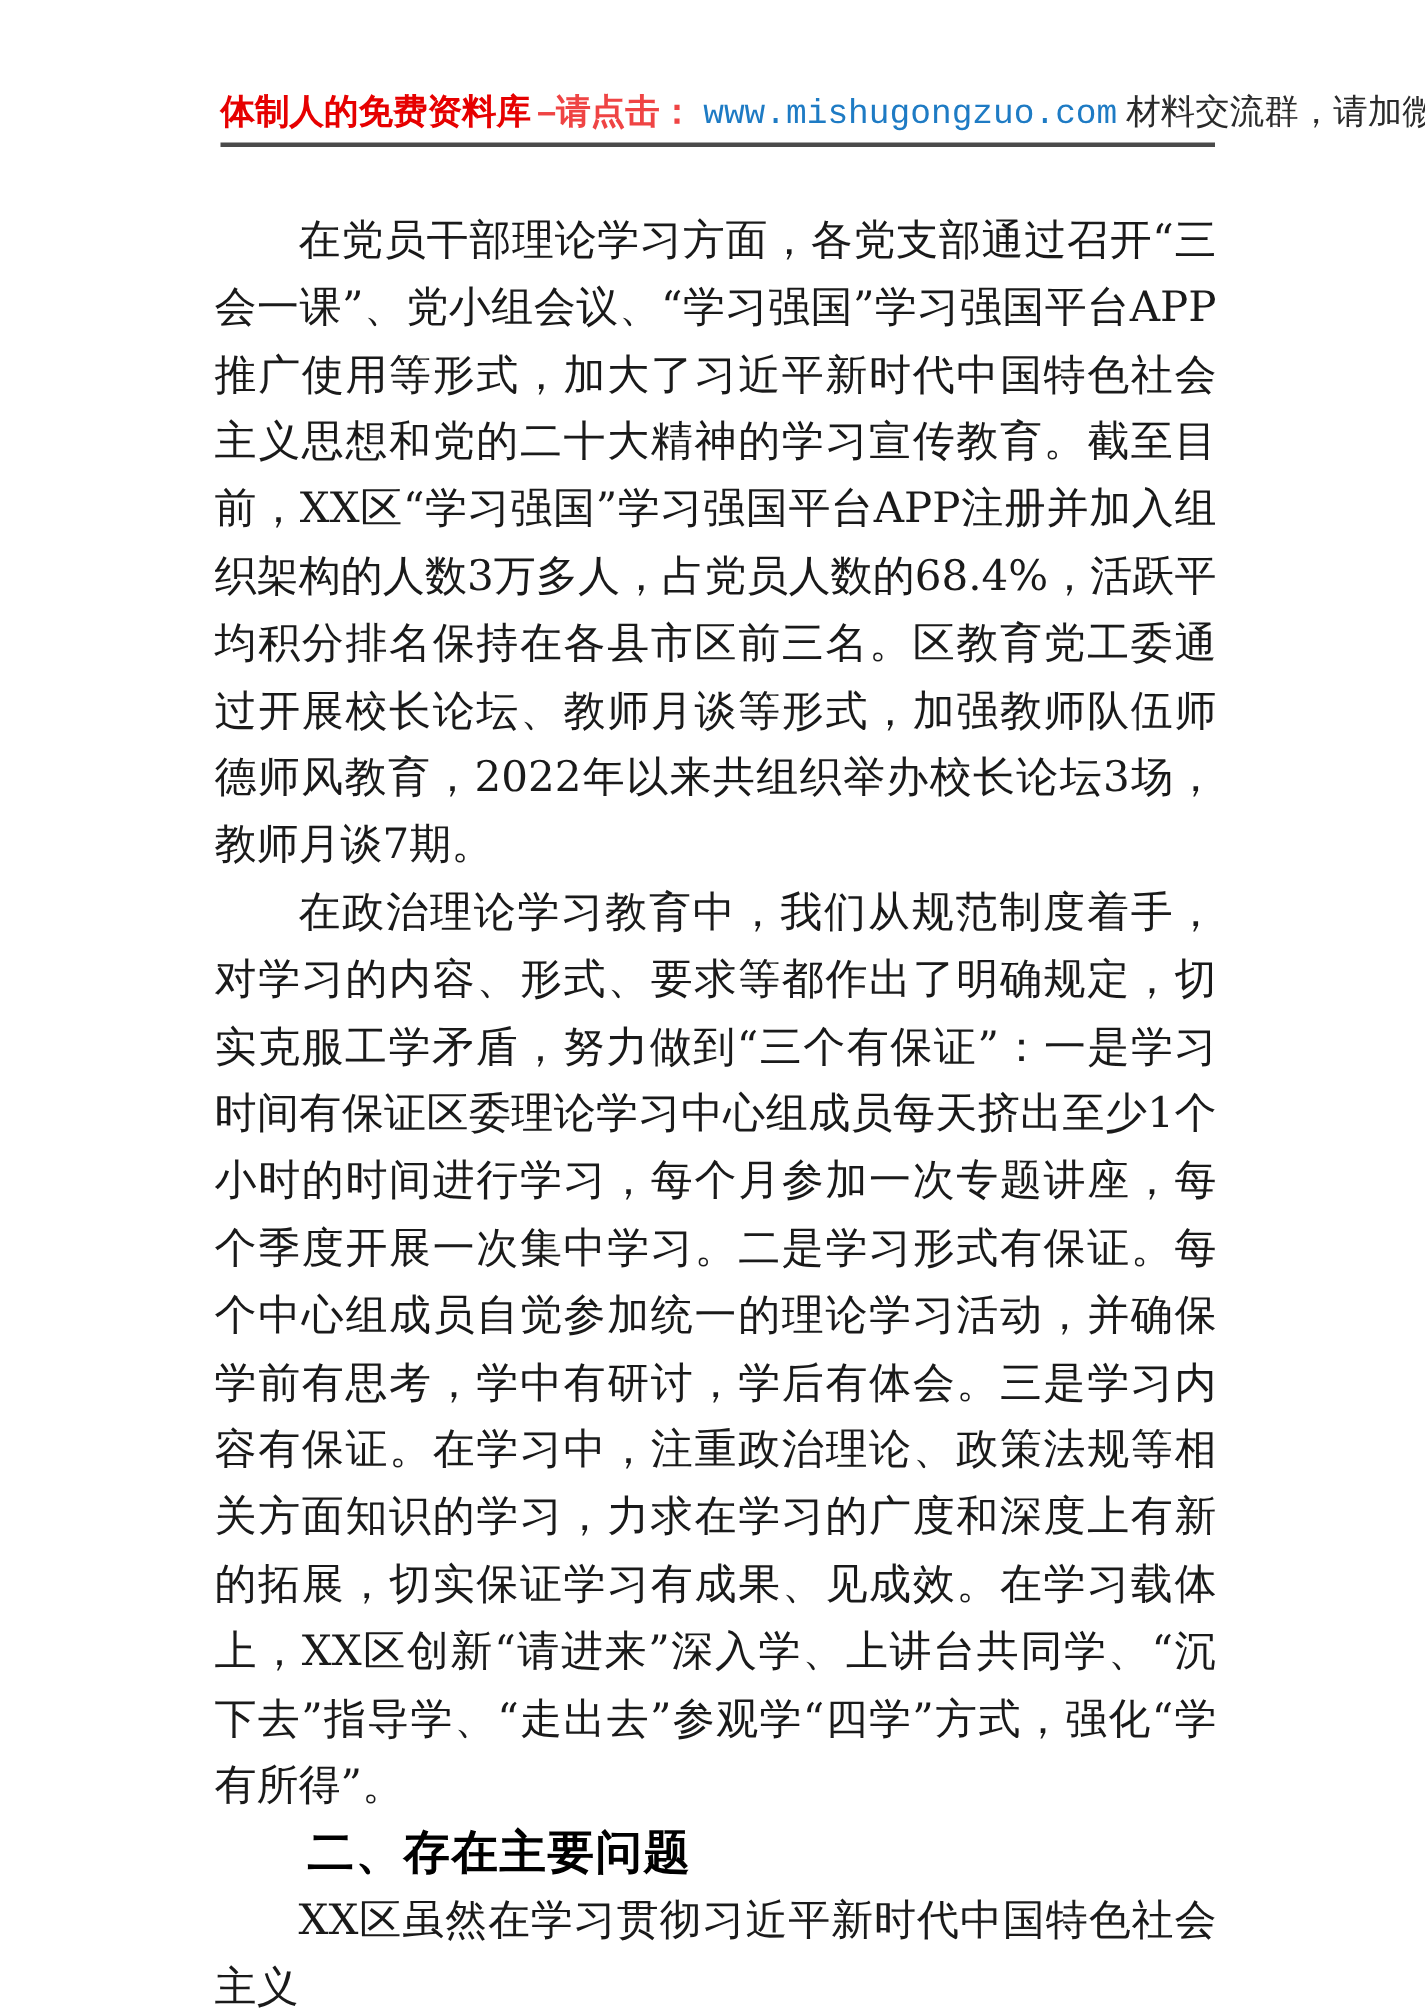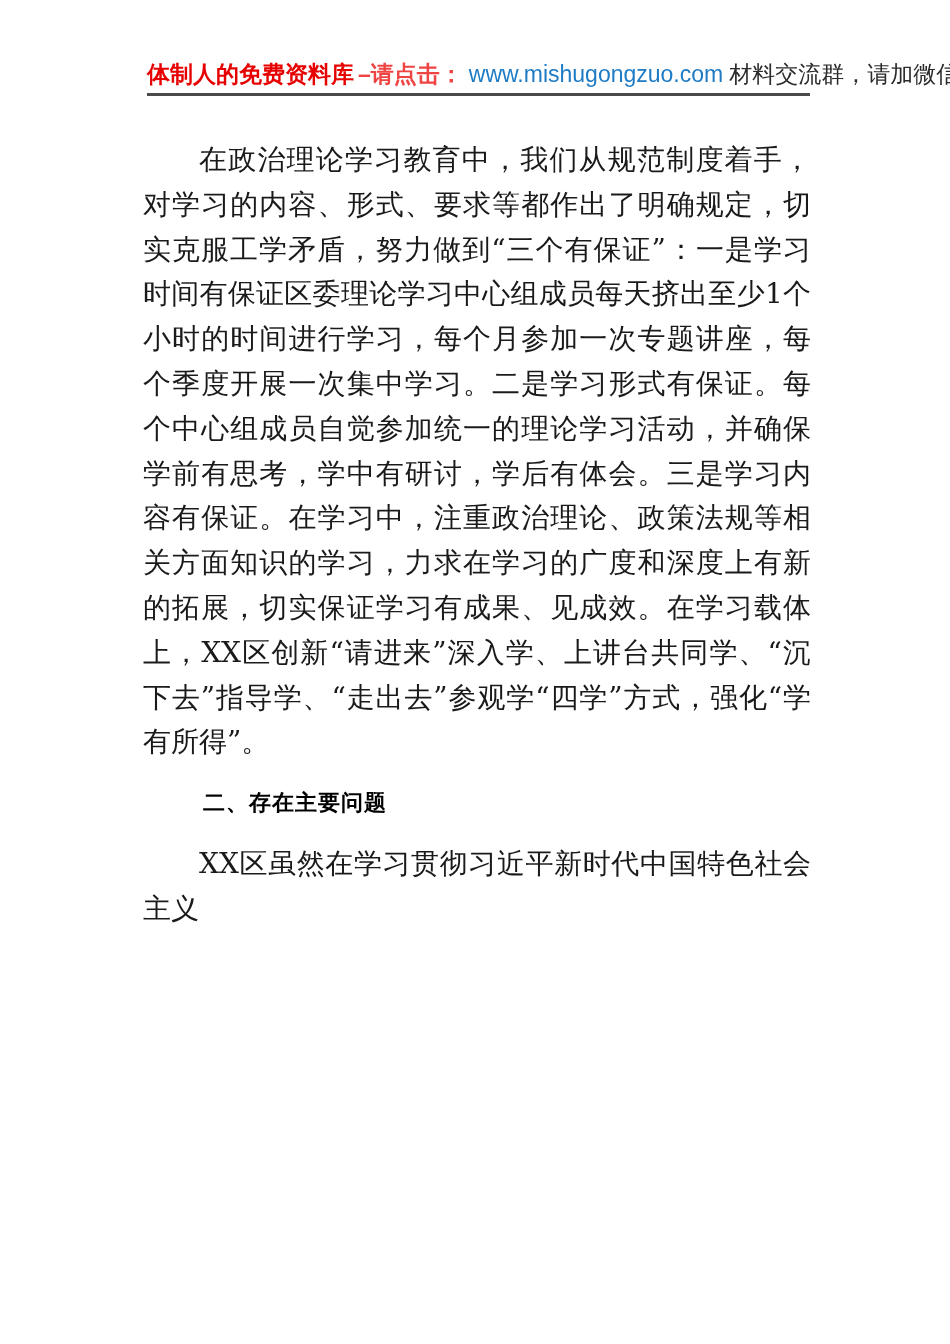--- a/index.html
+++ b/index.html
@@ -33,20 +33,21 @@
     font-weight: bold;
   }
   .promo-header .link-prompt {
     margin-left: 4px;
     font-weight: 600;
   }
   .promo-header .website-link {
     margin-left: 6px;
     text-decoration: none;
     cursor: pointer;
+    font-family: Liberation Mono, monospace;
   }
   .promo-header .suffix {
     margin-left: 6px;
     font-weight: 500;
   }
   
   .doc-body {
     position: absolute;
     top: 138px;
     left: 143px;
@@ -56,38 +57,39 @@
     line-height: 44.8px;
     color: #1a1a1a;
     text-align: justify;
     text-justify: inter-ideograph;
   }
   .doc-body p {
     margin: 0;
     text-indent: 2em;
   }
   .doc-body h2 {
-    margin: 16px;
+    margin: 0;
     font-family: "Liberation Sans", "DejaVu Sans", sans-serif;
-    font-size: 22px;
+    font-size: 31px;
     line-height: 44.8px;
     font-weight: bold;
     color: #000000;
     text-indent: 2em;
     letter-spacing: 1px;
   }
 </style>
 </head>
 <body>
 
 <div class="page">
 
   <div class="promo-header" style="border-bottom-color: rgb(74, 74, 74);">
     <span class="site-name" style="color: rgb(230, 0, 0); margin-top: 35px;">体制人的免费资料库</span><span class="link-prompt" style="color: #ef4444;">–请点击：</span><span class="website-link" style="color: rgb(30, 123, 196);">www.mishugongzuo.com</span><span class="suffix" style="color: rgb(43, 43, 43);">材料交流群，请加微信 tizhisiri</span>
   </div>
 
   <div class="doc-body">
+    <p>在党员干部理论学习方面，各党支部通过召开“三会一课”、党小组会议、“学习强国”学习强国平台APP推广使用等形式，加大了习近平新时代中国特色社会主义思想和党的二十大精神的学习宣传教育。截至目前，XX区“学习强国”学习强国平台APP注册并加入组织架构的人数3万多人，占党员人数的68.4%，活跃平均积分排名保持在各县市区前三名。区教育党工委通过开展校长论坛、教师月谈等形式，加强教师队伍师德师风教育，2022年以来共组织举办校长论坛3场，教师月谈7期。</p>
     <p>在政治理论学习教育中，我们从规范制度着手，对学习的内容、形式、要求等都作出了明确规定，切实克服工学矛盾，努力做到“三个有保证”：一是学习时间有保证区委理论学习中心组成员每天挤出至少1个小时的时间进行学习，每个月参加一次专题讲座，每个季度开展一次集中学习。二是学习形式有保证。每个中心组成员自觉参加统一的理论学习活动，并确保学前有思考，学中有研讨，学后有体会。三是学习内容有保证。在学习中，注重政治理论、政策法规等相关方面知识的学习，力求在学习的广度和深度上有新的拓展，切实保证学习有成果、见成效。在学习载体上，XX区创新“请进来”深入学、上讲台共同学、“沉下去”指导学、“走出去”参观学“四学”方式，强化“学有所得”。</p>
     <h2>二、存在主要问题</h2>
     <p>XX区虽然在学习贯彻习近平新时代中国特色社会主义</p>
   </div>
 
 </div>
 
 </body></html>

